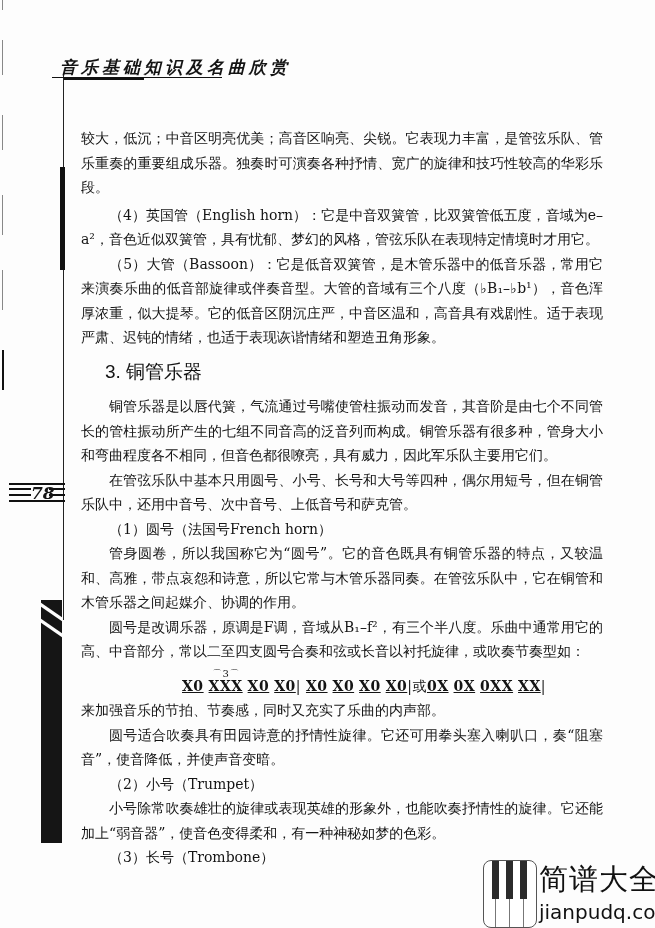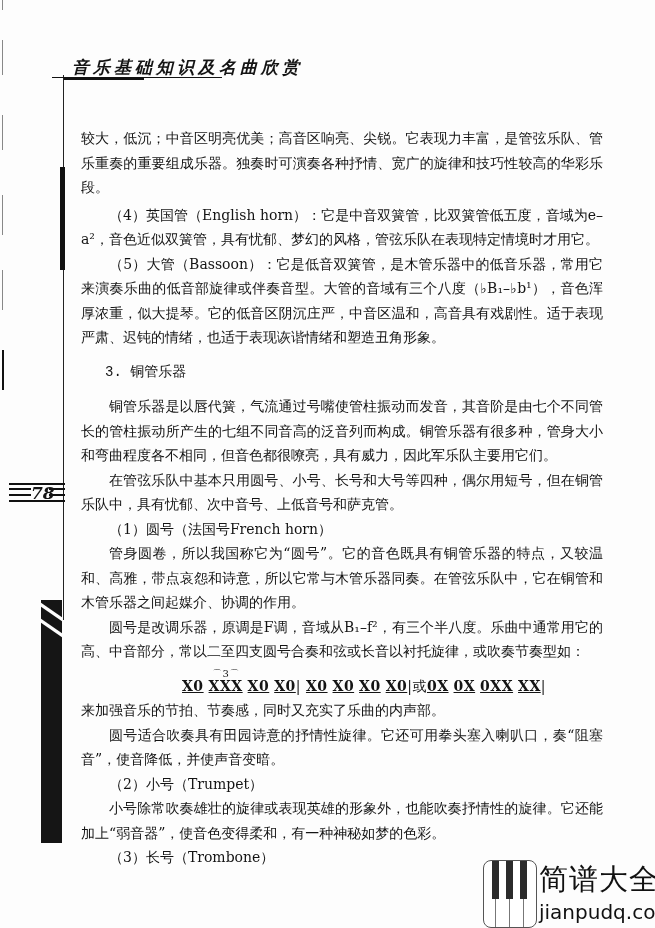--- a/index.html
+++ b/index.html
@@ -12,32 +12,32 @@
   .spine { position:absolute; left:63px; top:75px; width:1px; height:545px; background:#222; }
   .spine-bar { position:absolute; left:60px; width:5px; background:#111; }
   .thumb-block { position:absolute; left:41px; top:600px; width:21px; height:243px; background:#151515; }
   .thumb-stripe { position:absolute; left:41px; width:21px; height:4px; background:#fdfdfd; transform:skewY(35deg); }
 
   .page-num-wrap { position:absolute; left:9px; top:481px; width:56px; height:26px; }
   .pn-line { position:absolute; left:0; height:2px; background:#111; }
   .page-num { position:absolute; left:22px; top:2px; font-size:17px; font-style:italic; font-weight:bold; }
 
   
-  .header-title { position:absolute; left:72px; top:56px; font-size:17px; font-weight:bold;
+  .header-title { position:absolute; left:60px; top:56px; font-size:17px; font-weight:bold;
                   letter-spacing:4px; font-style:italic; }
   .header-rule { position:absolute; left:64px; top:77px; width:158px; height:1px; background:#111; }
   .header-rule-thick { position:absolute; left:64px; top:77px; width:80px; height:3px; background:#111; }
   .header-corner { position:absolute; left:52px; top:77px; width:12px; height:1px; background:#111; }
 
   
   .text { position:absolute; left:81px; width:522px; font-size:14px; line-height:24.5px;
           text-align:justify; }
   .p { margin:0; }
   .indent { text-indent:28px; }
-  .section-heading { font-family:Liberation Mono, monospace; font-size:14px; margin:6px 0 6px 24px; }
+  .section-heading { font-family:Liberation Sans, sans-serif; font-size:19px; margin:6px 0 6px 24px; }
   .rhythm { margin:10px 0 0 101px; font-size:14px; letter-spacing:0.5px; position:relative; }
   .rhythm .u { text-decoration:underline;font-weight:bold; }
   .triplet { position:absolute; left:30px; top:-12px; font-size:10px; }
 
   
   .wm { position:absolute; left:483px; top:860px; width:204px; height:68px; }
   .wm-keys { position:absolute; left:0; top:0; width:52px; height:66px; border:1px solid #555;
              border-radius:8px; background:#fff; overflow:hidden; }
   .wm-key { position:absolute; top:0; width:7px; height:38px; background:#2b2b2b; }
   .wm-keyline { position:absolute; top:38px; width:1px; height:28px; background:#777; }
@@ -77,21 +77,21 @@
   <div class="header-corner"></div>
   <div class="header-rule"></div>
   <div class="header-rule-thick"></div>
 
   <div class="text" style="top:126px">
     <p class="p">较大，低沉；中音区明亮优美；高音区响亮、尖锐。它表现力丰富，是管弦乐队、管乐重奏的重要组成乐器。独奏时可演奏各种抒情、宽广的旋律和技巧性较高的华彩乐段。</p>
     <p class="p indent" style="margin-top:3px">（4）英国管（English horn）：它是中音双簧管，比双簧管低五度，音域为e–a²，音色近似双簧管，具有忧郁、梦幻的风格，管弦乐队在表现特定情境时才用它。</p>
     <p class="p indent">（5）大管（Bassoon）：它是低音双簧管，是木管乐器中的低音乐器，常用它来演奏乐曲的低音部旋律或伴奏音型。大管的音域有三个八度（♭B₁–♭b¹），音色浑厚浓重，似大提琴。它的低音区阴沉庄严，中音区温和，高音具有戏剧性。适于表现严肃、迟钝的情绪，也适于表现诙谐情绪和塑造丑角形象。</p>
     <div class="section-heading" style="margin-top:10px">3. 铜管乐器</div>
     <p class="p indent" style="margin-top:10px">铜管乐器是以唇代簧，气流通过号嘴使管柱振动而发音，其音阶是由七个不同管长的管柱振动所产生的七组不同音高的泛音列而构成。铜管乐器有很多种，管身大小和弯曲程度各不相同，但音色都很嘹亮，具有威力，因此军乐队主要用它们。</p>
-    <p class="p indent">在管弦乐队中基本只用圆号、小号、长号和大号等四种，偶尔用短号，但在铜管乐队中，具有忧郁、次中音号、上低音号和萨克管。</p>
+    <p class="p indent">在管弦乐队中基本只用圆号、小号、长号和大号等四种，偶尔用短号，但在铜管乐队中，还用中音号、次中音号、上低音号和萨克管。</p>
     <p class="p indent">（1）圆号（法国号French horn）</p>
     <p class="p indent">管身圆卷，所以我国称它为“圆号”。它的音色既具有铜管乐器的特点，又较温和、高雅，带点哀怨和诗意，所以它常与木管乐器同奏。在管弦乐队中，它在铜管和木管乐器之间起媒介、协调的作用。</p>
     <p class="p indent">圆号是改调乐器，原调是F调，音域从B₁–f²，有三个半八度。乐曲中通常用它的高、中音部分，常以二至四支圆号合奏和弦或长音以衬托旋律，或吹奏节奏型如：</p>
     <div class="rhythm">
       <span class="triplet">⌒3⌒</span>
       <span class="u">X0</span>
       <span class="u">XXX</span>
       <span class="u">X0</span>
       <span class="u">X0</span><span>|</span>
       <span class="u">X0</span>

